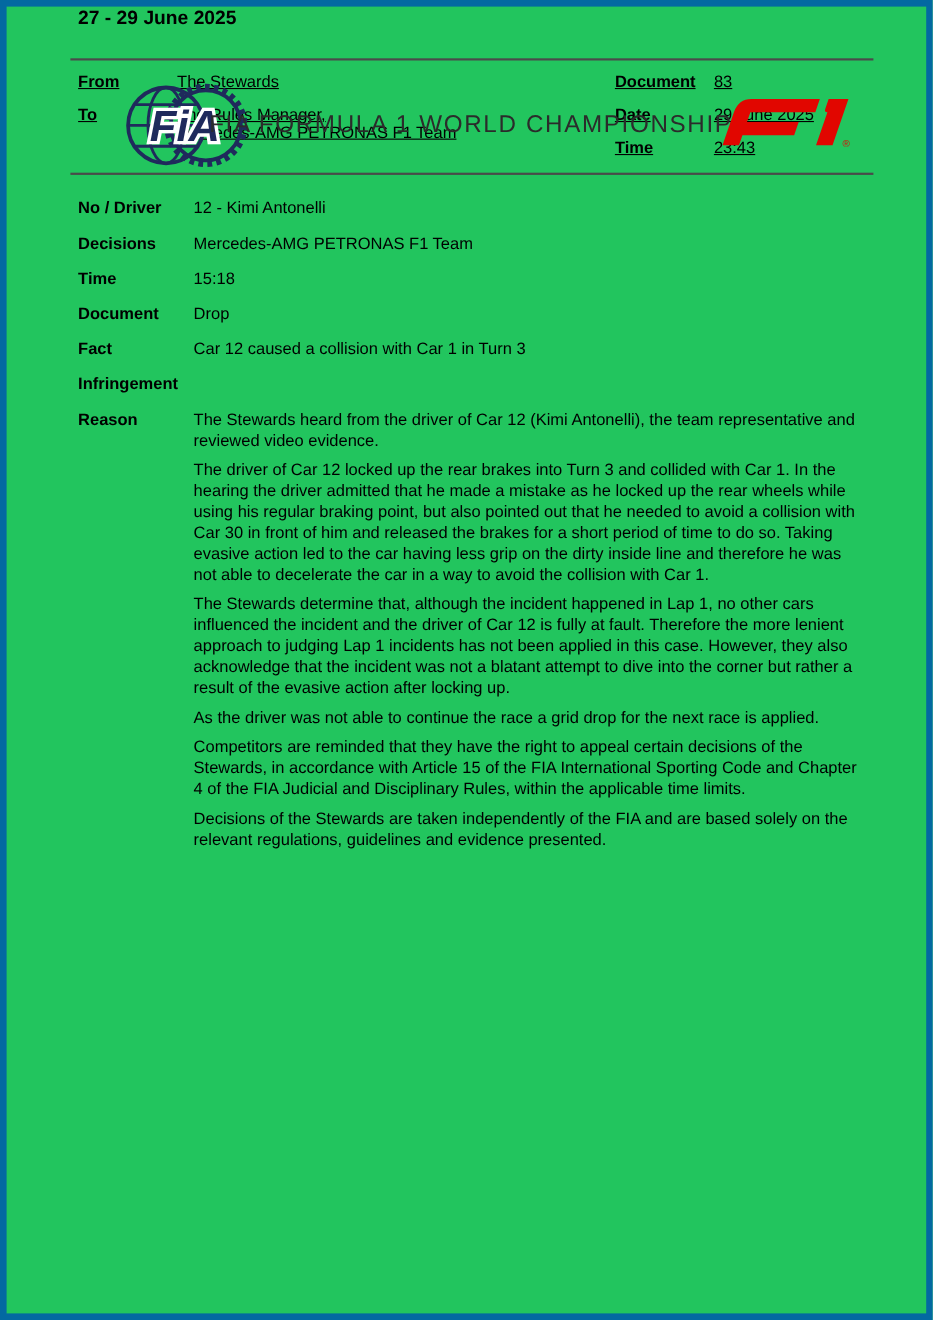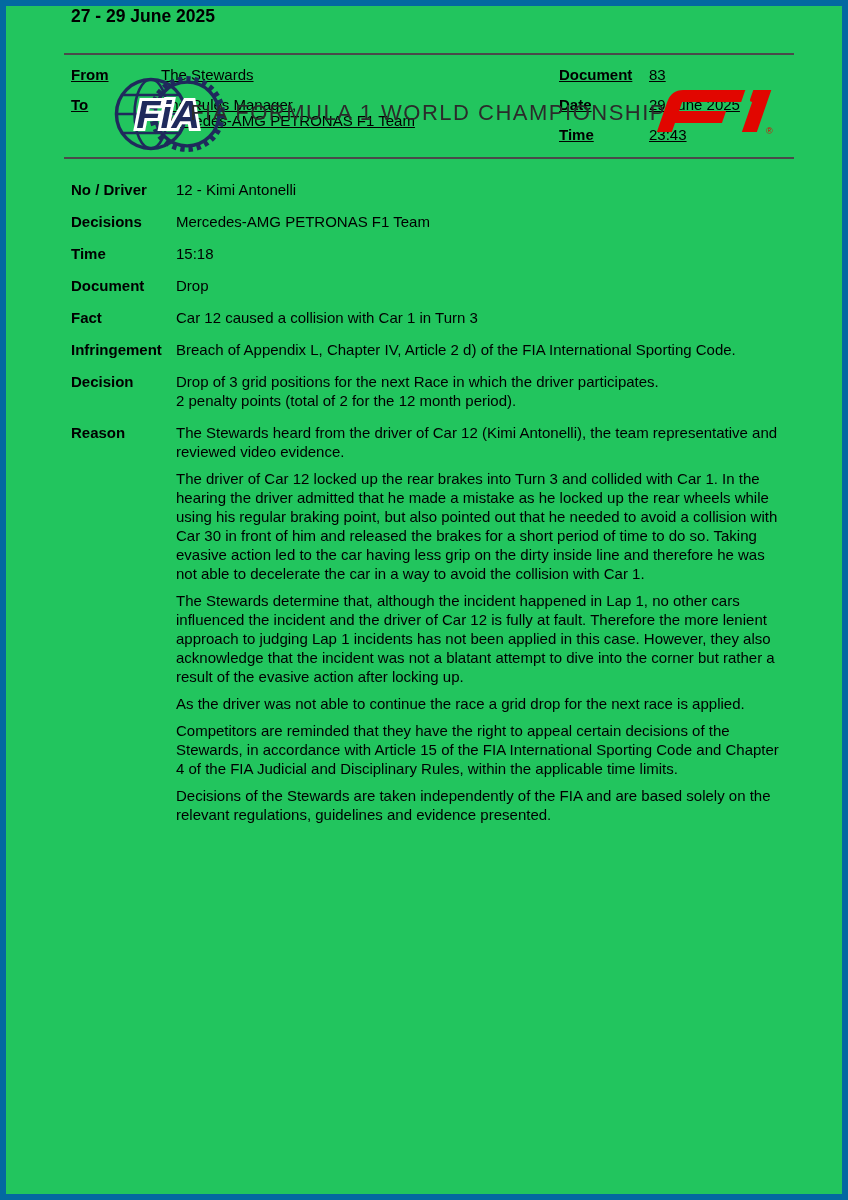--- a/index.html
+++ b/index.html
@@ -157,28 +157,20 @@
       <div class="drow">
         <div class="dlabel">Document</div>
         <div class="dvalue">Drop</div>
       </div>
       <div class="drow">
         <div class="dlabel">Fact</div>
         <div class="dvalue">Car 12 caused a collision with Car 1 in Turn 3</div>
       </div>
       <div class="drow">
         <div class="dlabel">Infringement</div>
-        <div class="dvalue">Breach of Appendix L, Chapter IV, Article 2 d) of the FIA International Sporting Code.</div>
-      </div>
-      <div class="drow">
-        <div class="dlabel">Decision</div>
-        <div class="dvalue">
-          <div>Drop of 3 grid positions for the next Race in which the driver participates.</div>
-          <div>2 penalty points (total of 2 for the 12 month period).</div>
-        </div>
       </div>
       <div class="drow">
         <div class="dlabel">Reason</div>
         <div class="dvalue reason-cell">
           <p>The Stewards heard from the driver of Car 12 (Kimi Antonelli), the team representative and reviewed video evidence.</p>
           <p>The driver of Car 12 locked up the rear brakes into Turn 3 and collided with Car 1. In the hearing the driver admitted that he made a mistake as he locked up the rear wheels while using his regular braking point, but also pointed out that he needed to avoid a collision with Car 30 in front of him and released the brakes for a short period of time to do so. Taking evasive action led to the car having less grip on the dirty inside line and therefore he was not able to decelerate the car in a way to avoid the collision with Car 1.</p>
           <p>The Stewards determine that, although the incident happened in Lap 1, no other cars influenced the incident and the driver of Car 12 is fully at fault. Therefore the more lenient approach to judging Lap 1 incidents has not been applied in this case. However, they also acknowledge that the incident was not a blatant attempt to dive into the corner but rather a result of the evasive action after locking up.</p>
           <p>As the driver was not able to continue the race a grid drop for the next race is applied.</p>
           <p>Competitors are reminded that they have the right to appeal certain decisions of the Stewards, in accordance with Article 15 of the FIA International Sporting Code and Chapter 4 of the FIA Judicial and Disciplinary Rules, within the applicable time limits.</p>
           <p class="spaced">Decisions of the Stewards are taken independently of the FIA and are based solely on the relevant regulations, guidelines and evidence presented.</p>

